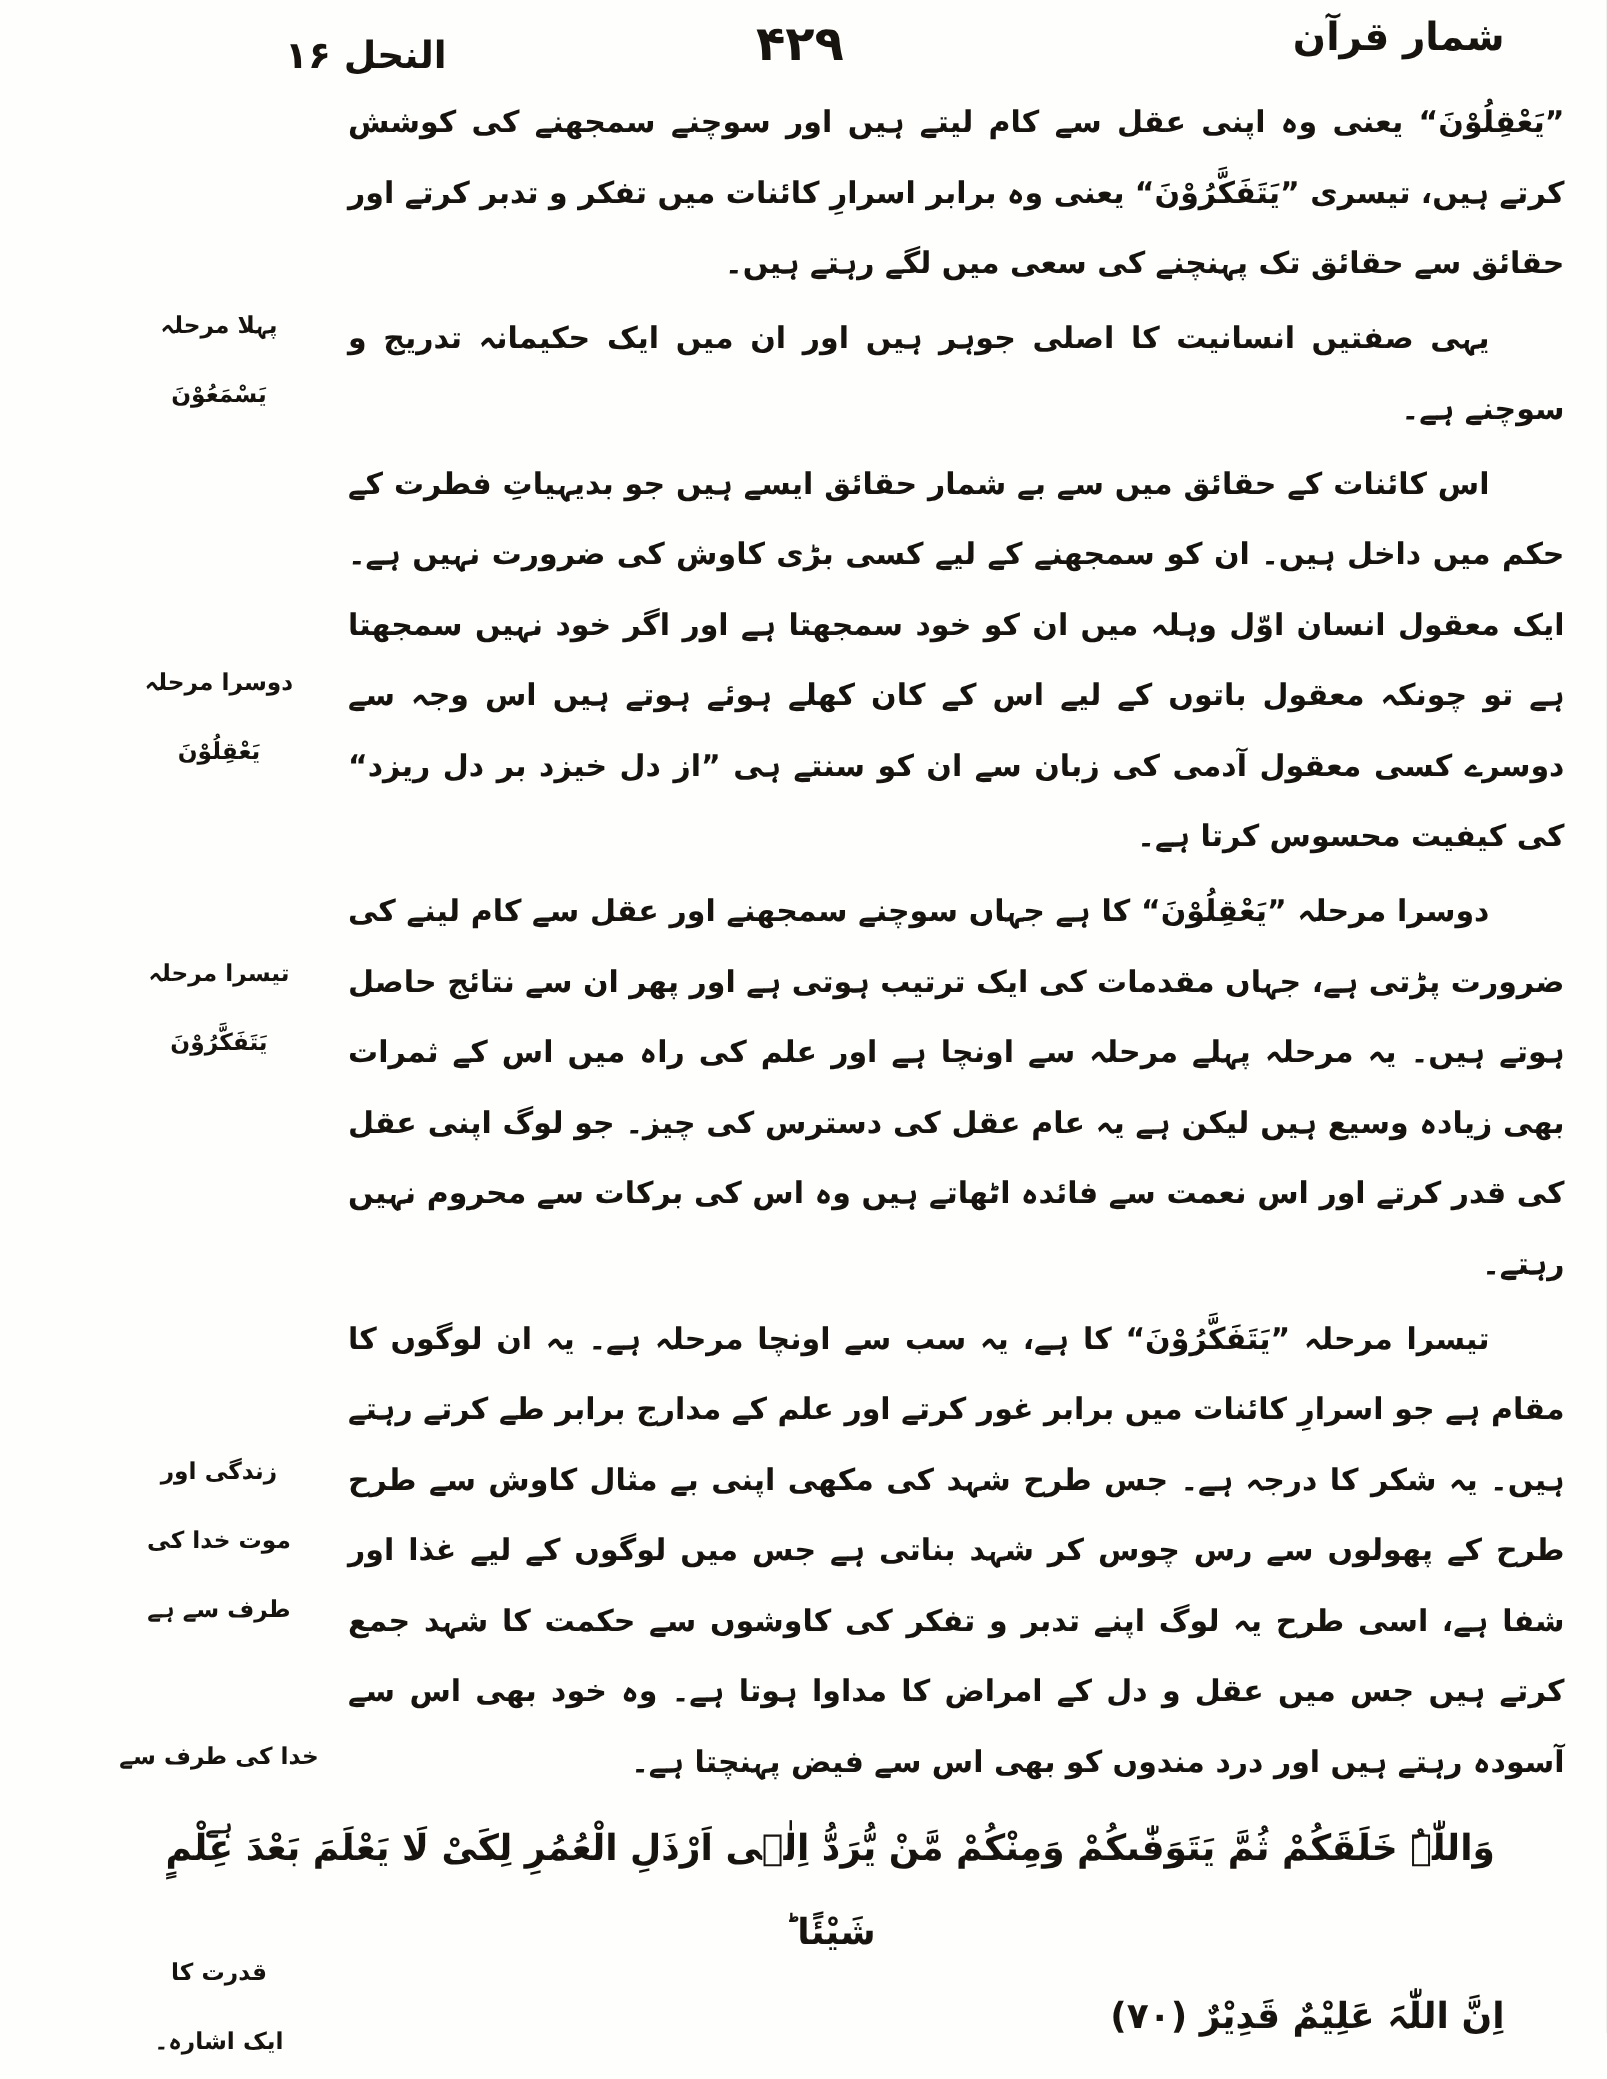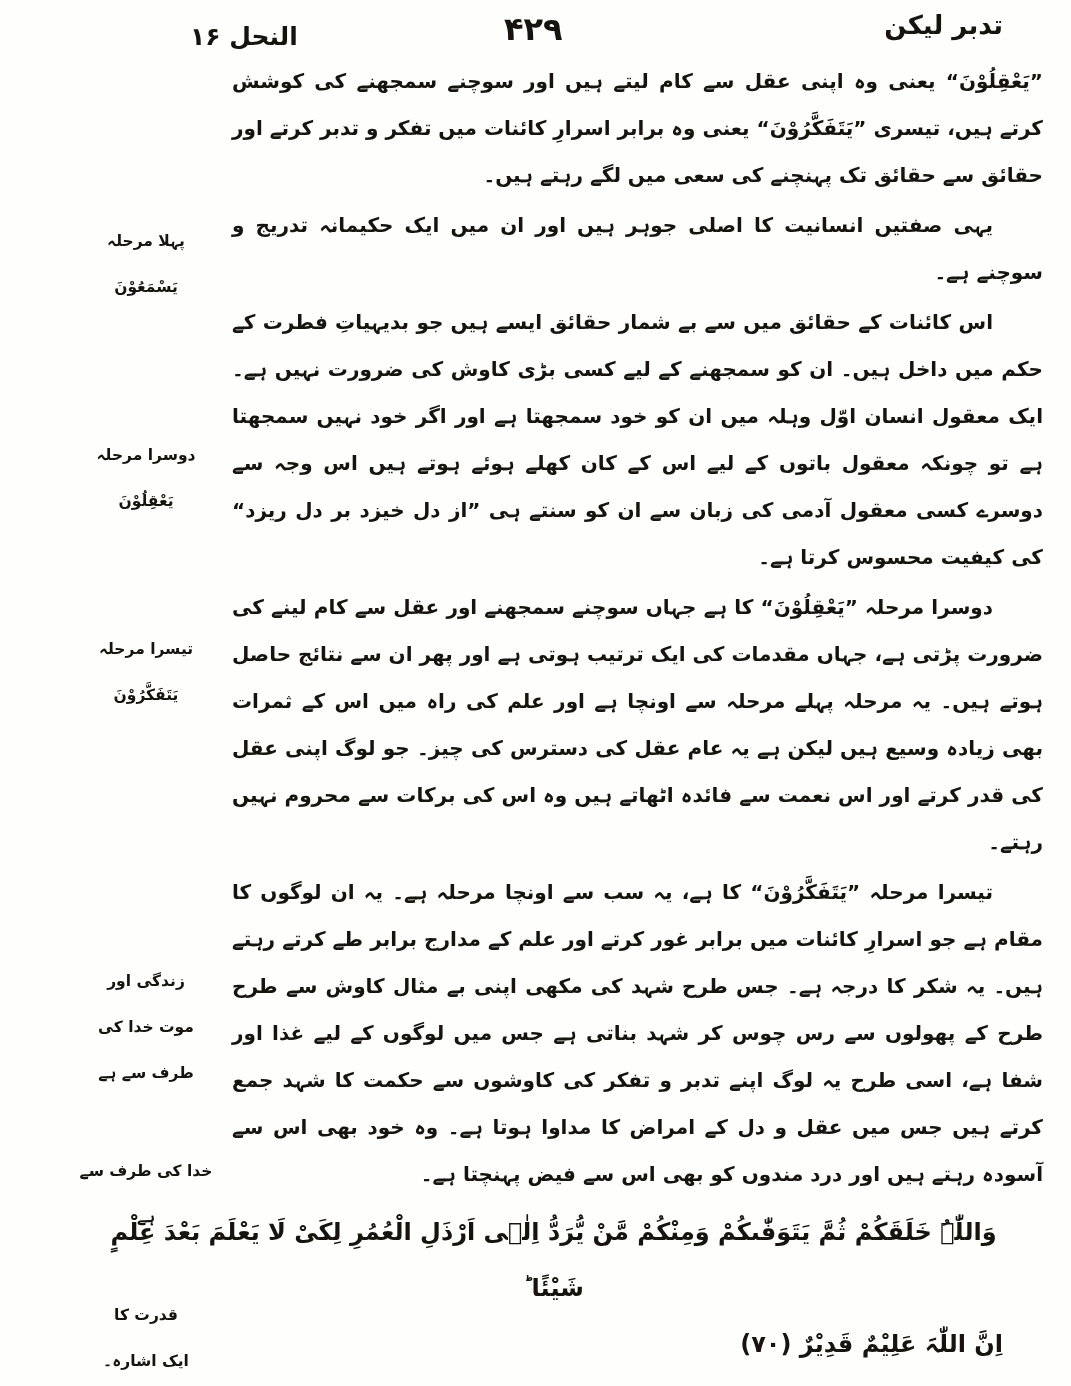--- a/index.html
+++ b/index.html
@@ -40,25 +40,25 @@
     font-size:15.5px;font-weight:700;line-height:46px;
     text-align:center;white-space:nowrap;
   }
   .mnote div{overflow:visible;}
 </style>
 </head>
 <body>
 
 <div class="page">
 
-  <div class="hdr-item hdr-book">تدبر لیکن</div>
+  <div class="hdr-item hdr-book">شمار قرآن</div>
   <div class="hdr-item hdr-page">۴۲۹</div>
   <div class="hdr-item hdr-surah">النحل ۱۶</div>
 
-  <div class="mnote" style="top:218px">
+  <div class="mnote" style="top:194px">
     <div>پہلا مرحلہ</div>
     <div>یَسْمَعُوْنَ</div>
   </div>
   <div class="mnote" style="top:432px">
     <div>دوسرا مرحلہ</div>
     <div>یَعْقِلُوْنَ</div>
   </div>
   <div class="mnote" style="top:626px">
     <div>تیسرا مرحلہ</div>
     <div>یَتَفَکَّرُوْنَ</div>

